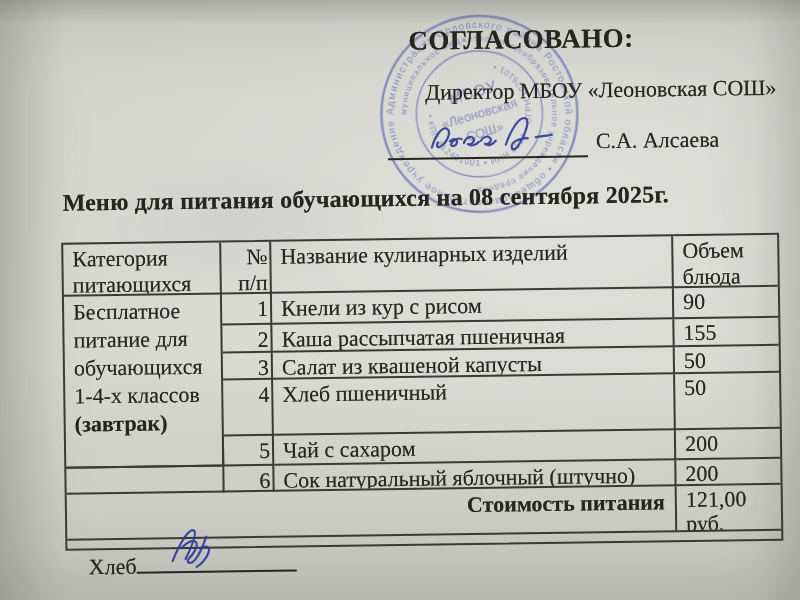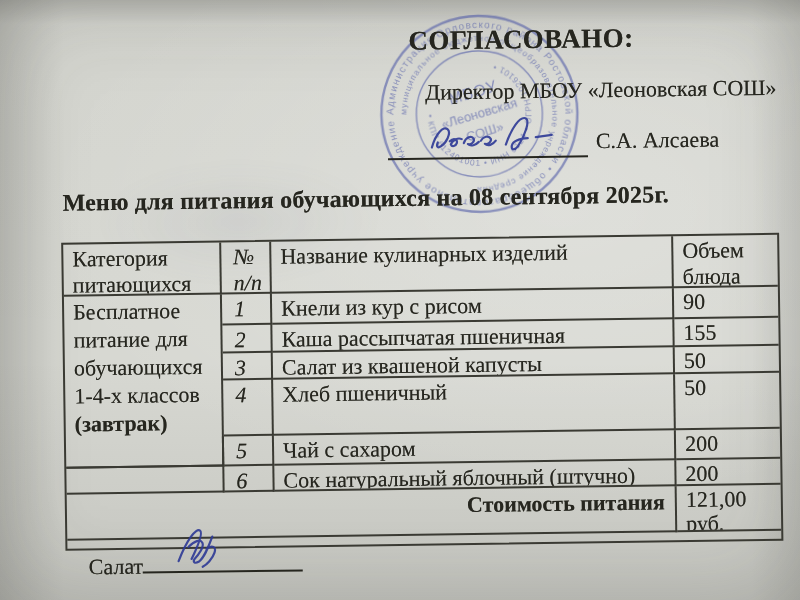--- a/index.html
+++ b/index.html
@@ -84,21 +84,21 @@
     text-shadow:0 0 0.5px rgba(38,38,31,0.55);
   }
   .cell{
     box-sizing:border-box;
     border-right:2px solid var(--table_line);
     border-bottom:2px solid var(--table_line);
     padding:2px 6px 0 9px;
     overflow:hidden;
   }
   .cell.last-col{border-right:none;}
-  .cell.num{text-align:left;padding-left:12px;padding-right:2px;font-style:italic;}
+  .cell.num{text-align:right;padding-left:2px;padding-right:2px;}
   .cell.head{line-height:1.2;}
   .cell.cat{line-height:1.27;}
   .cell.vol{line-height:1.1;}
   .cell.cost-label{text-align:right;font-weight:bold;padding-right:10px;padding-top:3px;}
   .cell.sliver{border:none;}
   .bold{font-weight:bold;}
   
   .cook-row{position:absolute;left:85px;top:544px;font-size:22px;}
   .cook-label{text-shadow:0 0 0.5px rgba(38,38,31,0.6);}
   .cook-line{
@@ -196,21 +196,21 @@
       <div class="cell" style="grid-area:7/3">Сок натуральный яблочный (штучно)</div>
       <div class="cell vol last-col" style="grid-area:7/4">200</div>
 
       <div class="cell cost-label" style="grid-area:8/1/9/4">Стоимость питания</div>
       <div class="cell vol last-col" style="grid-area:8/4">121,00 руб.</div>
 
       <div class="cell sliver" style="grid-area:9/1/10/5"></div>
     </div>
 
     <div class="cook-row">
-      <span class="cook-label">Салат</span><span class="cook-line"><svg class="cook-sig" viewBox="0 0 90 52">
+      <span class="cook-label">Хлеб</span><span class="cook-line"><svg class="cook-sig" viewBox="0 0 90 52">
         <path class="sig-path" d="M6,40 C14,20 24,6 28,10 C31,13 24,28 19,38"></path>
         <path class="sig-path" d="M16,26 C22,20 28,18 30,22 C32,26 26,34 22,38 C20,41 22,43 26,41 C32,37 36,26 40,16"></path>
         <path class="sig-path" d="M34,28 C40,24 44,26 42,32 C40,38 34,44 30,46"></path>
       </svg></span>
     </div>
 
   </div>
 </div>
 
 </body></html>

